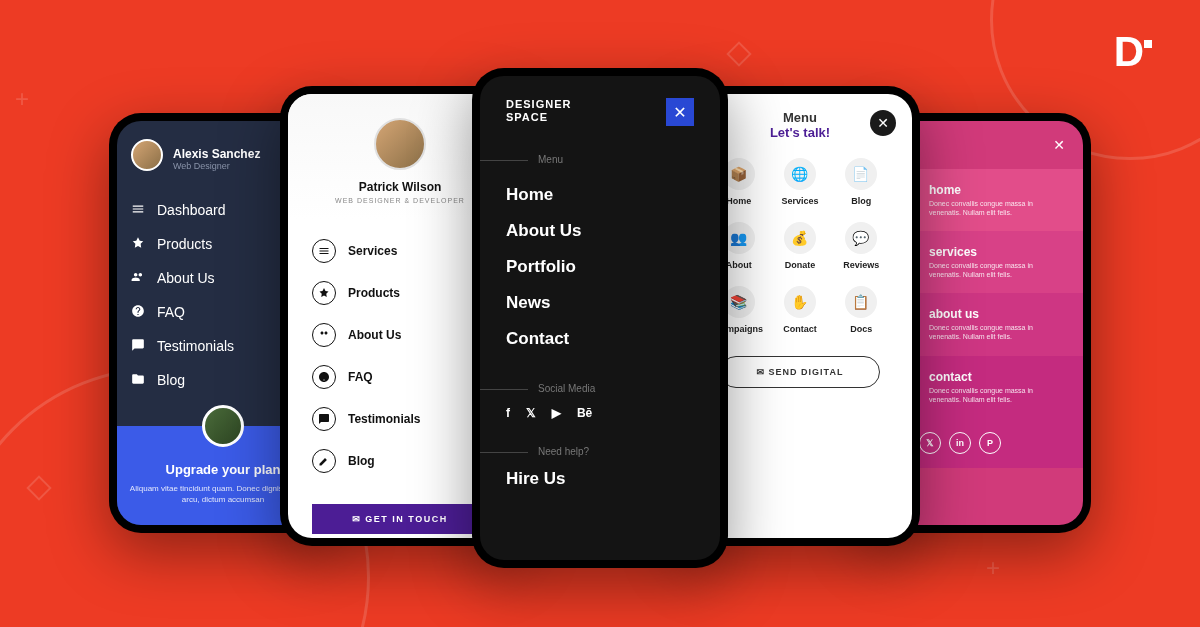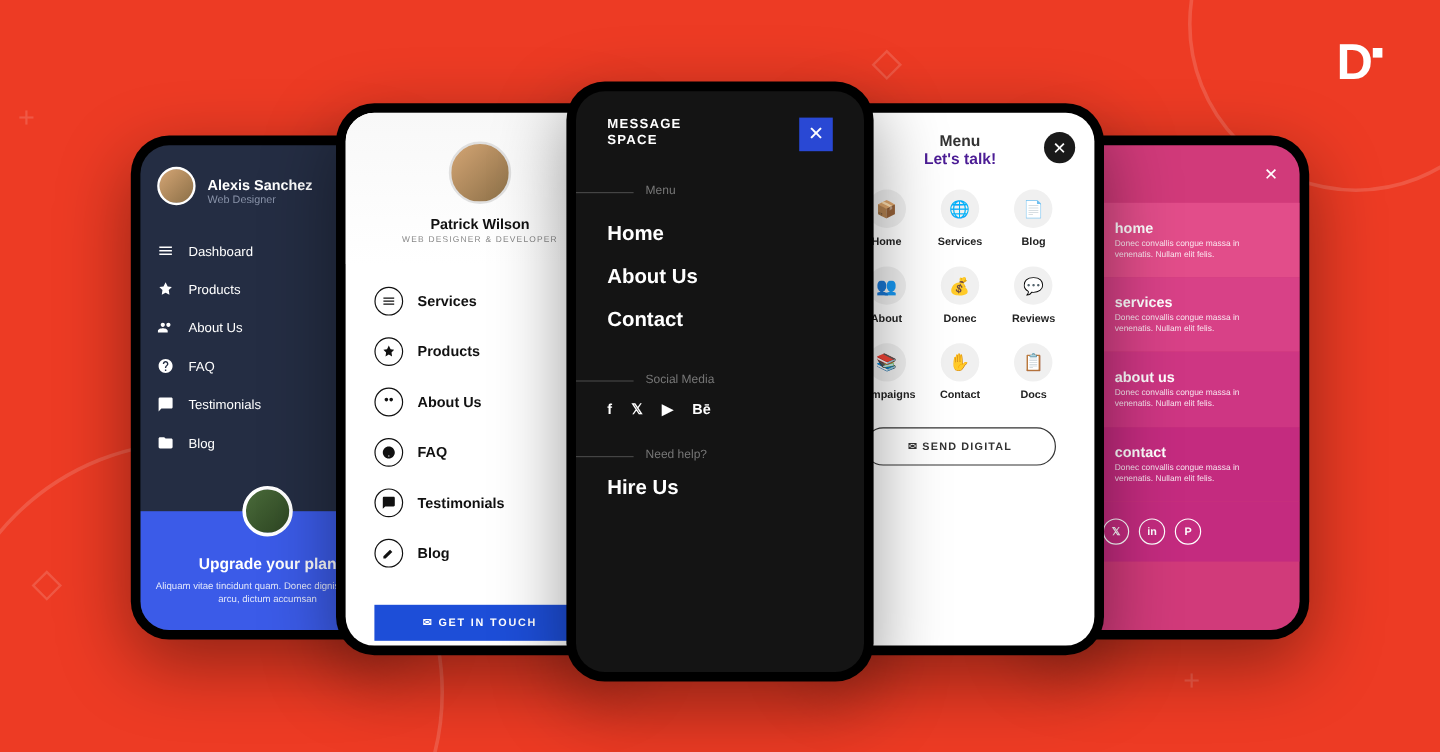--- a/index.html
+++ b/index.html
@@ -22,38 +22,38 @@
 .p3{width:256px;height:500px;z-index:5}
 .p4{width:240px;height:460px;transform:translateX(-48px) translateY(18px);z-index:2}
 .p5{width:228px;height:420px;transform:translateX(-105px) translateY(45px);z-index:1}
 
 .p1 .phone-inner{background:#242d43;color:#fff;padding:18px 14px;position:relative}
 .profile1{display:flex;align-items:flex-end;gap:10px;margin-bottom:22px}
 .avatar1{width:32px;height:32px;border-radius:50%;background:linear-gradient(135deg,#d4a574,#8b6f47);border:2px solid #fff}
 .name1{font-size:12px;font-weight:600}
 .role1{font-size:9px;color:#8892a8}
 .nav1{list-style:none}
-.nav1 li{display:flex;align-items:flex-end;gap:12px;padding:9px 0;font-size:11px;font-weight:500}
+.nav1 li{display:flex;align-items:flex-start;gap:12px;padding:9px 0;font-size:14px;font-weight:500}
 .nav1 li svg{width:14px;height:14px;fill:#fff}
 .upgrade{position:absolute;bottom:0;left:0;right:0;background:#3b5be8;padding:36px 12px 20px;text-align:center}
 .upgrade-avatar{width:42px;height:42px;border-radius:50%;background:linear-gradient(135deg,#4a6b3a,#2d4522);border:3px solid #fff;position:absolute;top:-21px;left:50%;transform:translateX(-50%)}
 .upgrade h3{font-size:13px;font-weight:700;margin-bottom:6px}
 .upgrade p{font-size:8px;opacity:0.85;line-height:1.4}
 
 .p2 .phone-inner{background:#fff;position:relative}
 .close2{position:absolute;top:0;right:0;width:26px;height:26px;background:#000;color:#fff;display:flex;align-items:center;justify-content:center;font-size:14px}
 .header2{text-align:center;padding:24px 0 16px;background:linear-gradient(180deg,#f8f8f8,#fff)}
 .avatar2{width:52px;height:52px;border-radius:50%;background:linear-gradient(135deg,#d4a574,#8b6f47);margin:0 auto 10px;border:2px solid #e0e0e0}
 .name2{font-size:12px;font-weight:700;color:#111}
 .role2{font-size:7px;color:#888;letter-spacing:1px;margin-top:3px}
 .nav2{list-style:none;padding:10px 24px}
 .nav2 li{display:flex;align-items:center;gap:12px;padding:9px 0;font-size:12px;font-weight:600;font-family:Georgia,serif;color:#111}
 .icon-circle{width:24px;height:24px;border:1.5px solid #111;border-radius:50%;display:flex;align-items:center;justify-content:center}
 .icon-circle svg{width:12px;height:12px;fill:#111}
-.cta2{margin:12px 24px;background:#1d4ed8;color:#fff;padding:10px;text-align:center;font-size:9px;letter-spacing:1.5px;font-weight:600}
+.cta2{margin:12px 24px;background:#4c1d95;color:#fff;padding:10px;text-align:center;font-size:9px;letter-spacing:1.5px;font-weight:600}
 
 .p3 .phone-inner{background:#141414;color:#fff;padding:22px 26px;position:relative}
 .header3{display:flex;justify-content:space-between;align-items:flex-start;margin-bottom:28px}
 .logo3{font-size:11px;font-weight:700;letter-spacing:1px;line-height:1.2}
 .close3{width:28px;height:28px;background:#2948d4;display:flex;align-items:center;justify-content:center;font-size:16px}
 .section-label{font-size:10px;color:#777;margin-bottom:12px;position:relative;padding-left:32px}
 .section-label::before{content:'';position:absolute;left:-26px;top:50%;width:48px;height:1px;background:#444}
 .nav3{list-style:none;margin-bottom:26px}
 .nav3 li{font-size:17px;font-weight:600;padding:8px 0}
 .social3{display:flex;gap:16px;margin-bottom:26px;padding-left:0}
@@ -216,27 +216,29 @@
             <span>Blog</span>
           </li>
   </ul>
   <div class="cta2">✉ GET IN TOUCH</div>
 </div>
     </div>
 
 <div class="phone p3">
       <div class="phone-inner">
   <div class="header3">
-    <div class="logo3"><span>MESSAGE</span><br><span>SPACE</span></div>
+    <div class="logo3"><span>DESIGNER</span><br><span>SPACE</span></div>
     <div class="close3">✕</div>
   </div>
   <div class="section-label">Menu</div>
   <ul class="nav3">
     <li>Home</li>
     <li>About Us</li>
+    <li>Portfolio</li>
+    <li>News</li>
     <li>Contact</li>
   </ul>
   <div class="section-label">Social Media</div>
   <div class="social3">
     <span>f</span>
     <span>𝕏</span>
     <span>▶</span>
     <span>Bē</span>
   </div>
   <div class="section-label">Need help?</div>
@@ -263,21 +265,21 @@
           <div>
             <div class="gi">📄</div>
             <div class="gl">Blog</div>
           </div>
           <div>
             <div class="gi">👥</div>
             <div class="gl">About</div>
           </div>
           <div>
             <div class="gi">💰</div>
-            <div class="gl">Donec</div>
+            <div class="gl">Donate</div>
           </div>
           <div>
             <div class="gi">💬</div>
             <div class="gl">Reviews</div>
           </div>
           <div>
             <div class="gi">📚</div>
             <div class="gl">Campaigns</div>
           </div>
           <div>

